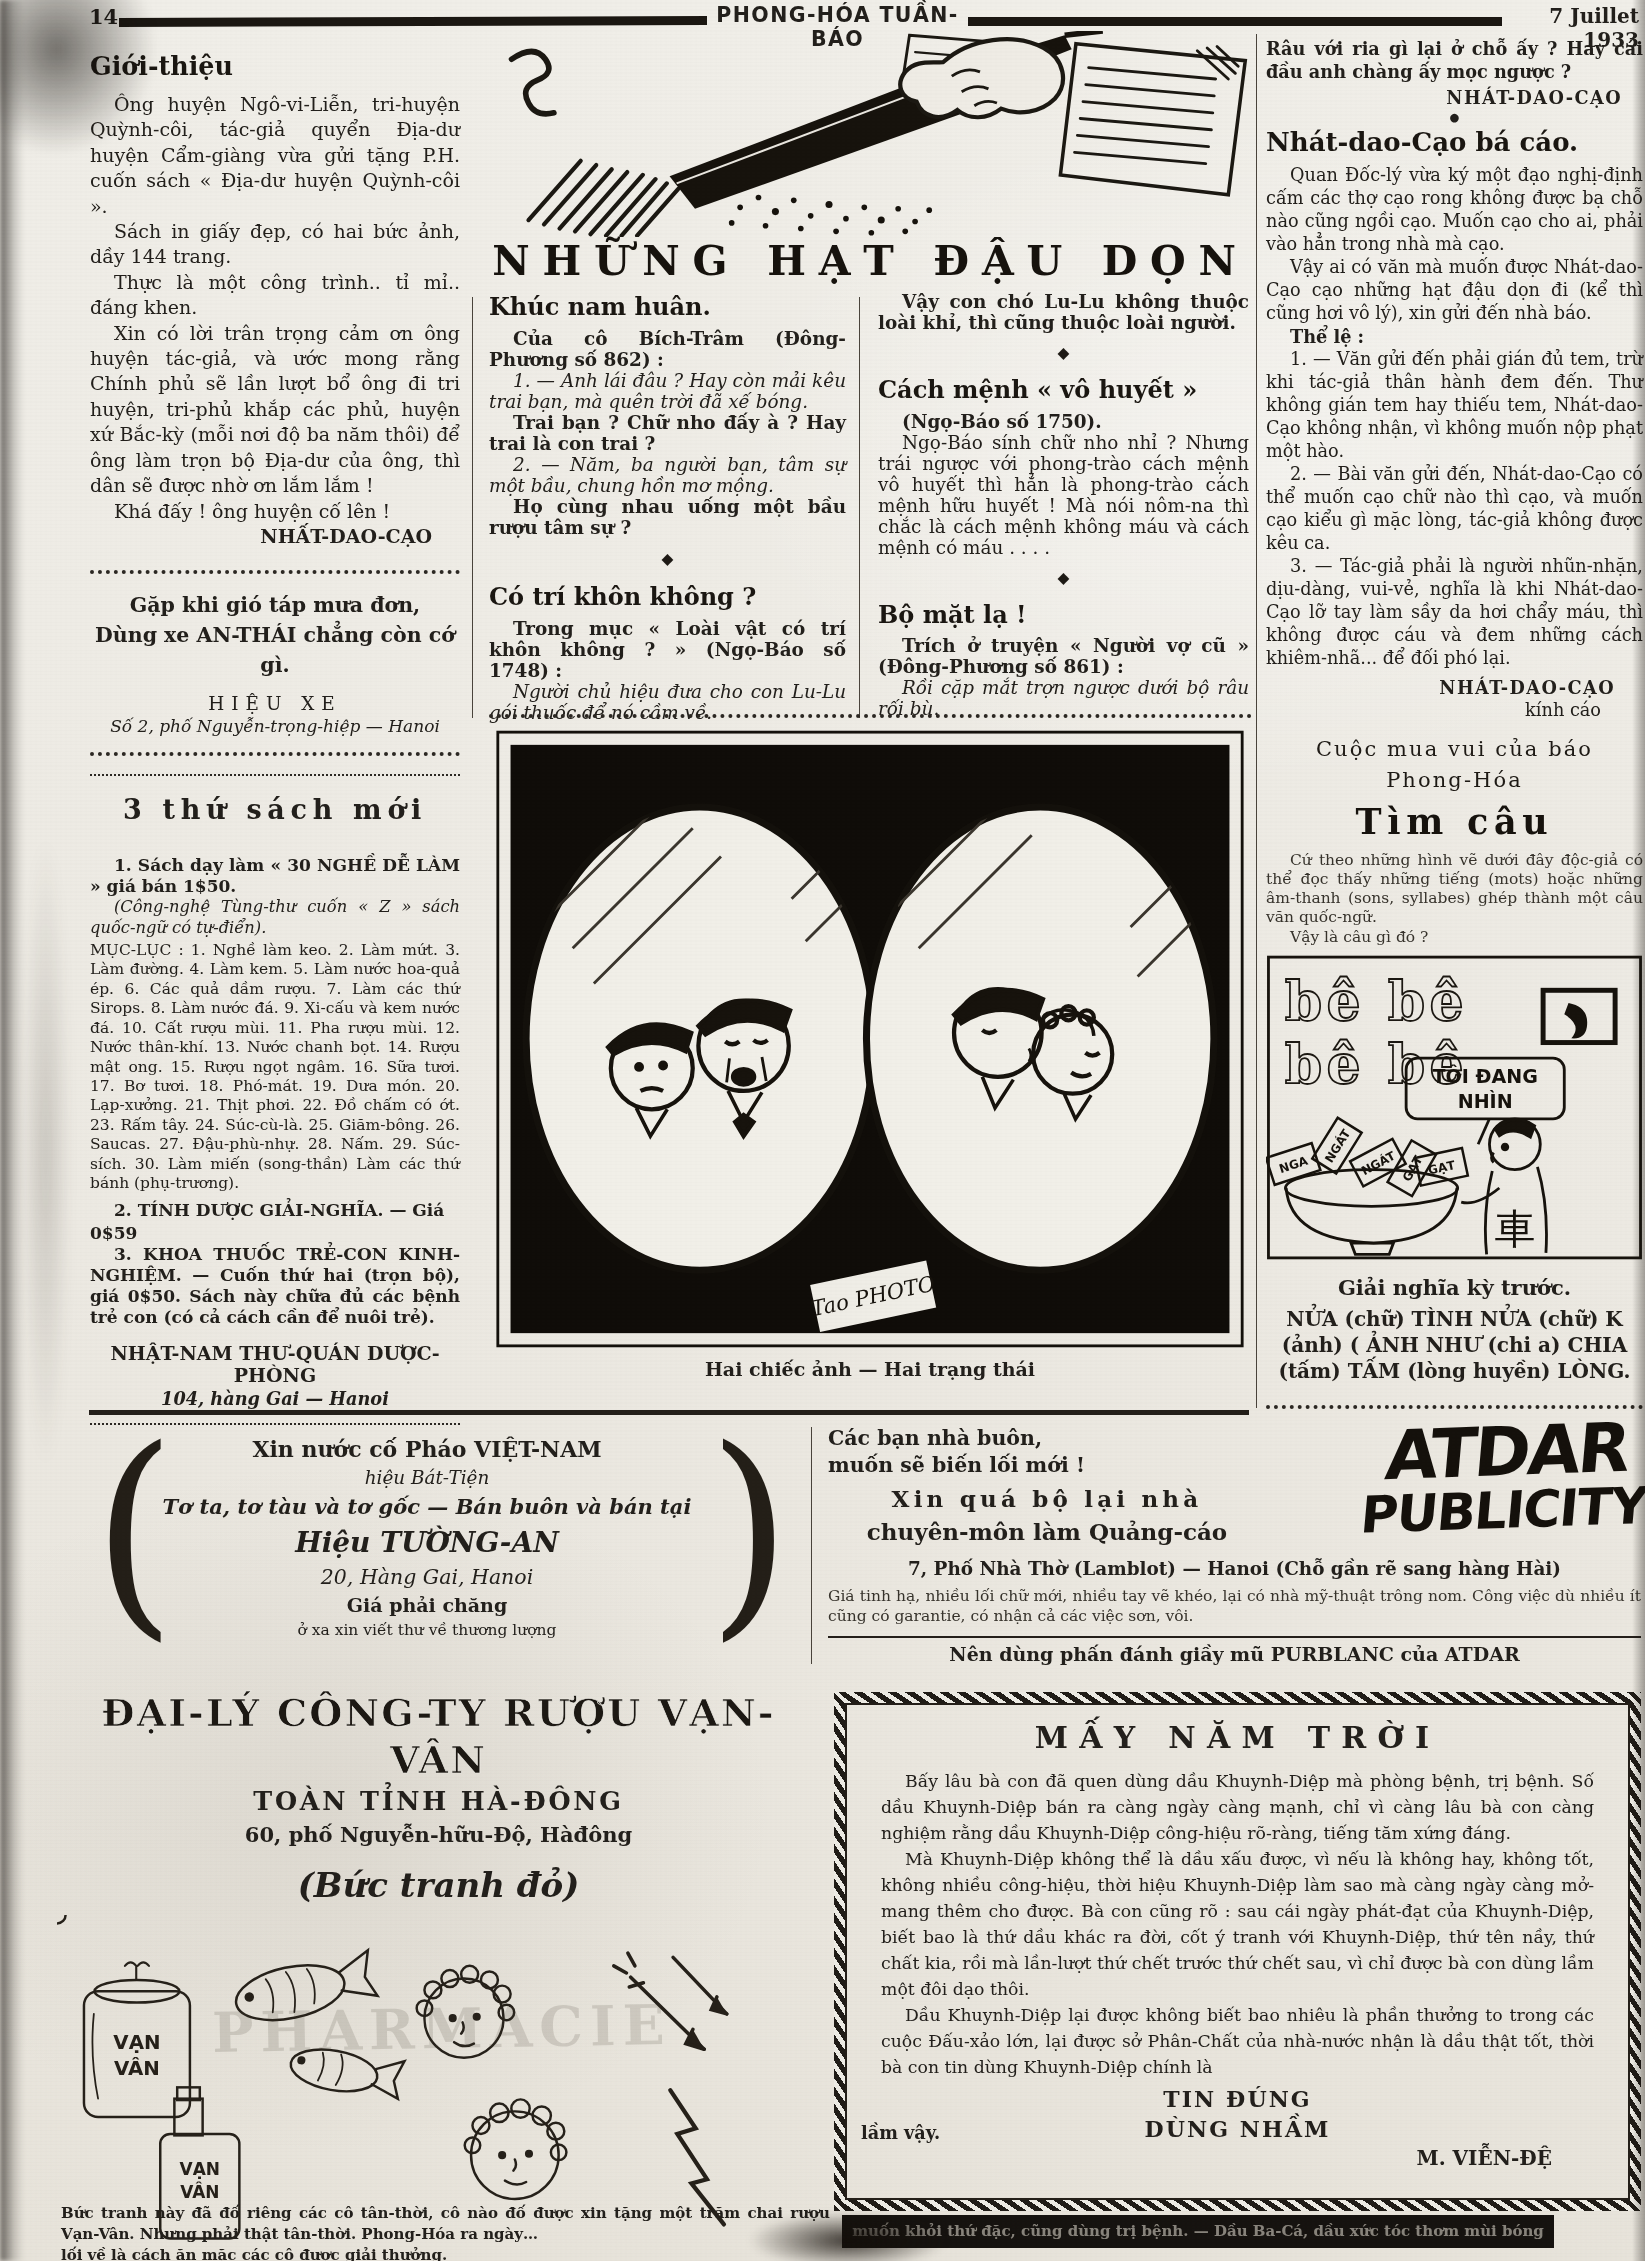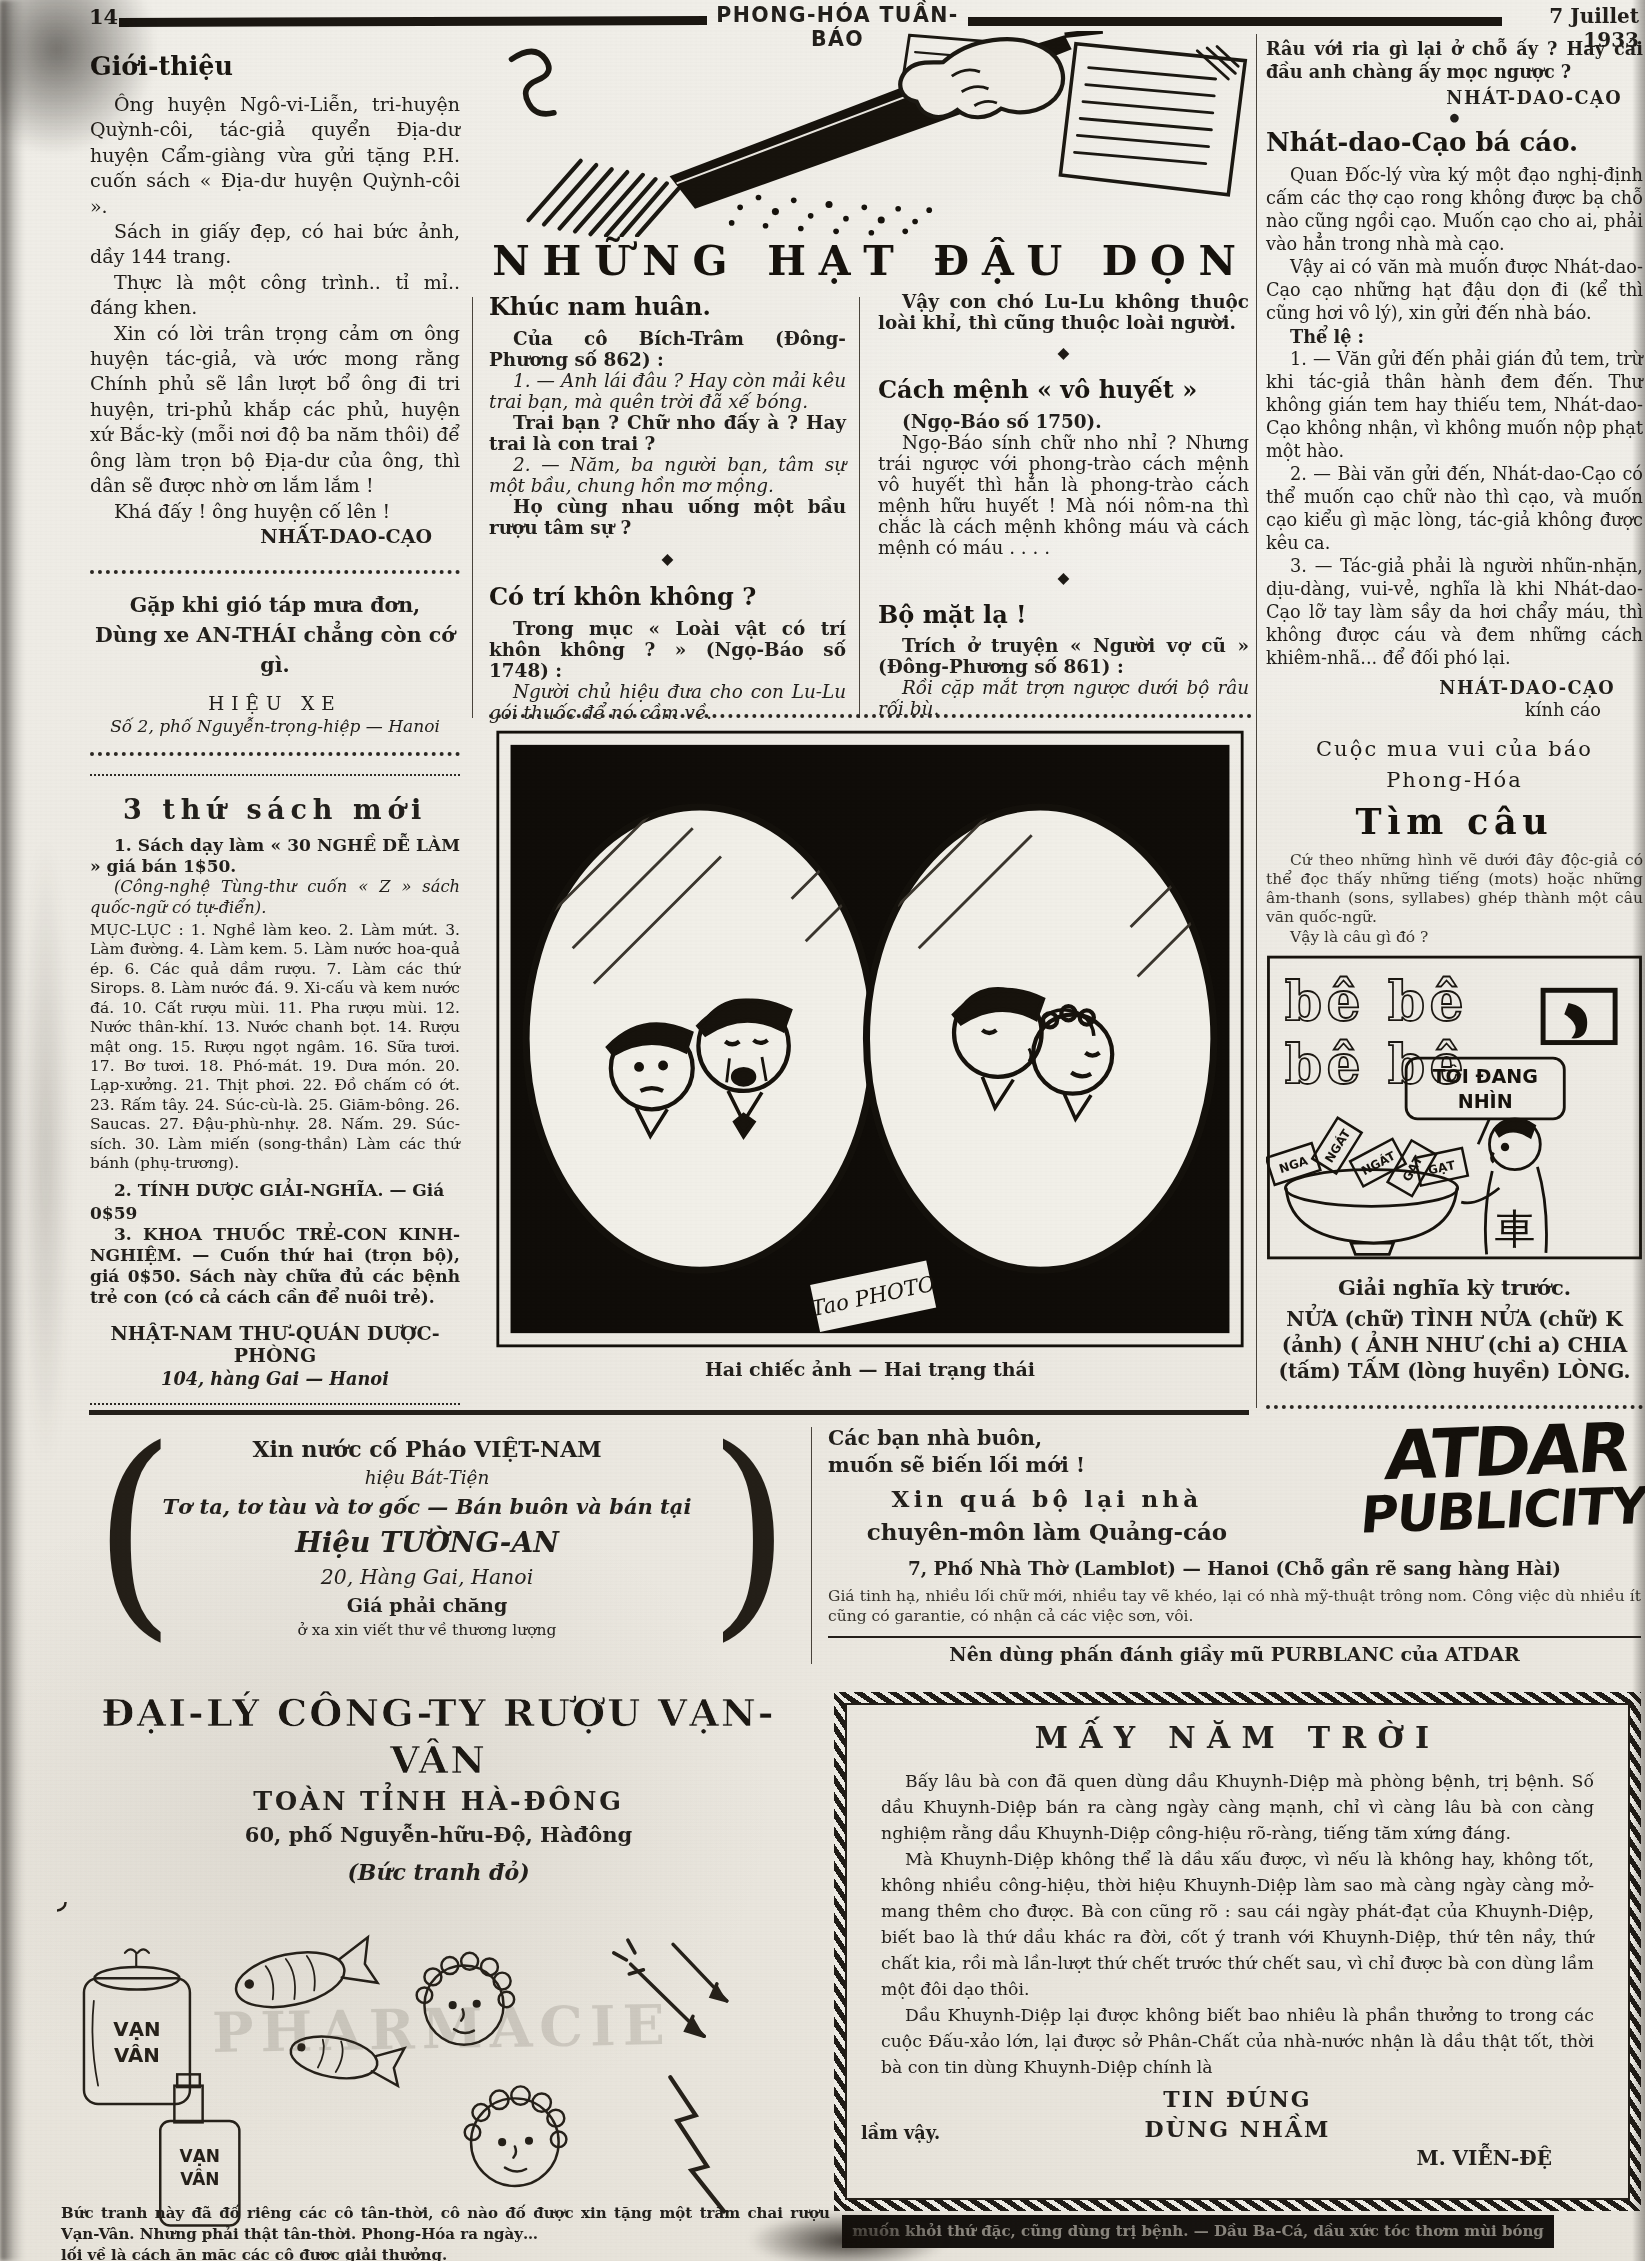--- a/index.html
+++ b/index.html
@@ -57,21 +57,21 @@
 
     <div class="rule-dotted" style="margin:21px 0 15.5px 0;"></div>
     <div class="b c" style="font-size:20.5px;line-height:30px;">Gặp khi gió táp mưa đơn,</div>
     <div class="b c" style="font-size:20.5px;line-height:30px;">Dùng xe AN-THÁI chẳng còn cớ gì.</div>
     <div class="c" style="font-size:18.4px;letter-spacing:7px;margin-top:12.7px;">HIỆU XE</div>
     <div class="i c" style="font-size:17px;line-height:24px;">Số 2, phố Nguyễn-trọng-hiệp — Hanoi</div>
     <div class="rule-dotted" style="margin:14px 0 18.4px 0;"></div>
 
     <div class="rule-dotted" style="border-top-width:2.8px;margin:4.2px 0 0 0;"></div>
     <div class="b c" style="font-size:27px;letter-spacing:5.7px;margin-top:18.4px;">3 thứ sách mới</div>
-    <div class="b just ind" style="font-size:17px;line-height:21px;margin-top:10px;">1. Sách dạy làm « 30 NGHỀ DỄ LÀM » giá bán 1$50.</div>
+    <div class="b just ind" style="font-size:17px;line-height:21px;margin-top:30px;">1. Sách dạy làm « 30 NGHỀ DỄ LÀM » giá bán 1$50.</div>
     <div class="i just ind" style="font-size:16.3px;line-height:20.5px;">(Công-nghệ Tùng-thư cuốn « Z » sách quốc-ngữ có tự-điển).</div>
     <div class="just" style="font-size:15.5px;line-height:19.4px;margin-top:2.8px;">MỤC-LỤC : 1. Nghề làm keo. 2. Làm mứt. 3. Làm đường. 4. Làm kem. 5. Làm nước hoa-quả ép. 6. Các quả dầm rượu. 7. Làm các thứ Sirops. 8. Làm nước đá. 9. Xi-cấu và kem nước đá. 10. Cất rượu mùi. 11. Pha rượu mùi. 12. Nước thân-khí. 13. Nước chanh bọt. 14. Rượu mật ong. 15. Rượu ngọt ngâm. 16. Sữa tươi. 17. Bơ tươi. 18. Phó-mát. 19. Dưa món. 20. Lạp-xưởng. 21. Thịt phơi. 22. Đồ chấm có ớt. 23. Rấm tây. 24. Súc-cù-là. 25. Giăm-bông. 26. Saucas. 27. Đậu-phù-nhự. 28. Nấm. 29. Súc-sích. 30. Làm miến (song-thần) Làm các thứ bánh (phụ-trương).</div>
     <div class="b ind" style="font-size:17px;line-height:22.6px;margin-top:5.7px;">2. TÍNH DƯỢC GIẢI-NGHĨA. — Giá 0$59</div>
     <div class="b just ind" style="font-size:17px;line-height:21px;">3. KHOA THUỐC TRẺ-CON KINH-NGHIỆM. — Cuốn thứ hai (trọn bộ), giá 0$50. Sách này chữa đủ các bệnh trẻ con (có cả cách cần để nuôi trẻ).</div>
     <div class="b c" style="font-size:19px;margin-top:14px;">NHẬT-NAM THƯ-QUÁN DƯỢC-PHÒNG</div>
     <div class="b i c" style="font-size:17.7px;line-height:25.4px;">104, hàng Gai — Hanoi</div>
     <div class="rule-dotted" style="border-top-width:2.8px;margin-top:11.3px;"></div>
   </div>
 
   <svg class="abs" style="left:491px;top:31px;" width="760" height="206" viewBox="0 0 1075 292">
@@ -317,21 +317,21 @@
   </div>
   <div class="abs c" style="left:1364px;top:1419px;width:281px;transform:skewX(-7deg) rotate(-2deg);font-family:'DejaVu Sans',sans-serif;color:#15110c;">
     <div class="b" style="font-size:68px;line-height:65px;letter-spacing:-2.8px;">ATDAR</div>
     <div class="b" style="font-size:51px;line-height:54px;letter-spacing:-1.4px;">PUBLICITY</div>
   </div>
 
   <div class="abs" style="left:57px;top:1689px;width:763px;">
     <div class="b c" style="font-size:38px;line-height:47px;letter-spacing:2.1px;color:#1d1914;-webkit-text-stroke:0.7px #efede6;">ĐẠI-LÝ CÔNG-TY RƯỢU VẠN-VÂN</div>
     <div class="b c" style="font-size:25.4px;line-height:37px;letter-spacing:2.8px;">TOÀN TỈNH HÀ-ĐÔNG</div>
     <div class="b c" style="font-size:21px;line-height:30px;">60, phố Nguyễn-hữu-Độ, Hàđông</div>
-    <div class="b i c" style="font-size:22px;line-height:45px;margin-top:0;">(Bức tranh đỏ)</div>
+    <div class="b i c" style="font-size:34px;line-height:45px;margin-top:13px;">(Bức tranh đỏ)</div>
     <svg style="margin-top:7px;" width="749" height="332" viewBox="0 0 1060 470">
       <g stroke="#26211a" fill="none" stroke-width="3.5" stroke-linecap="round">
         <g>
           <rect x="38" y="108" width="150" height="178" rx="20"></rect>
           <ellipse cx="113" cy="108" rx="60" ry="16"></ellipse>
           <path d="M96,72 q8,-10 16,0 M114,72 q8,-10 16,0 M112,72 l0,20" stroke-width="3"></path>
           <path d="M52,140 q-6,60 6,120" stroke-width="2.5"></path>
           <text x="113" y="190" text-anchor="middle" font-weight="bold" font-size="28" fill="#26211a" stroke="none">VẠN</text>
           <text x="113" y="226" text-anchor="middle" font-weight="bold" font-size="28" fill="#26211a" stroke="none">VÂN</text>
         </g>

